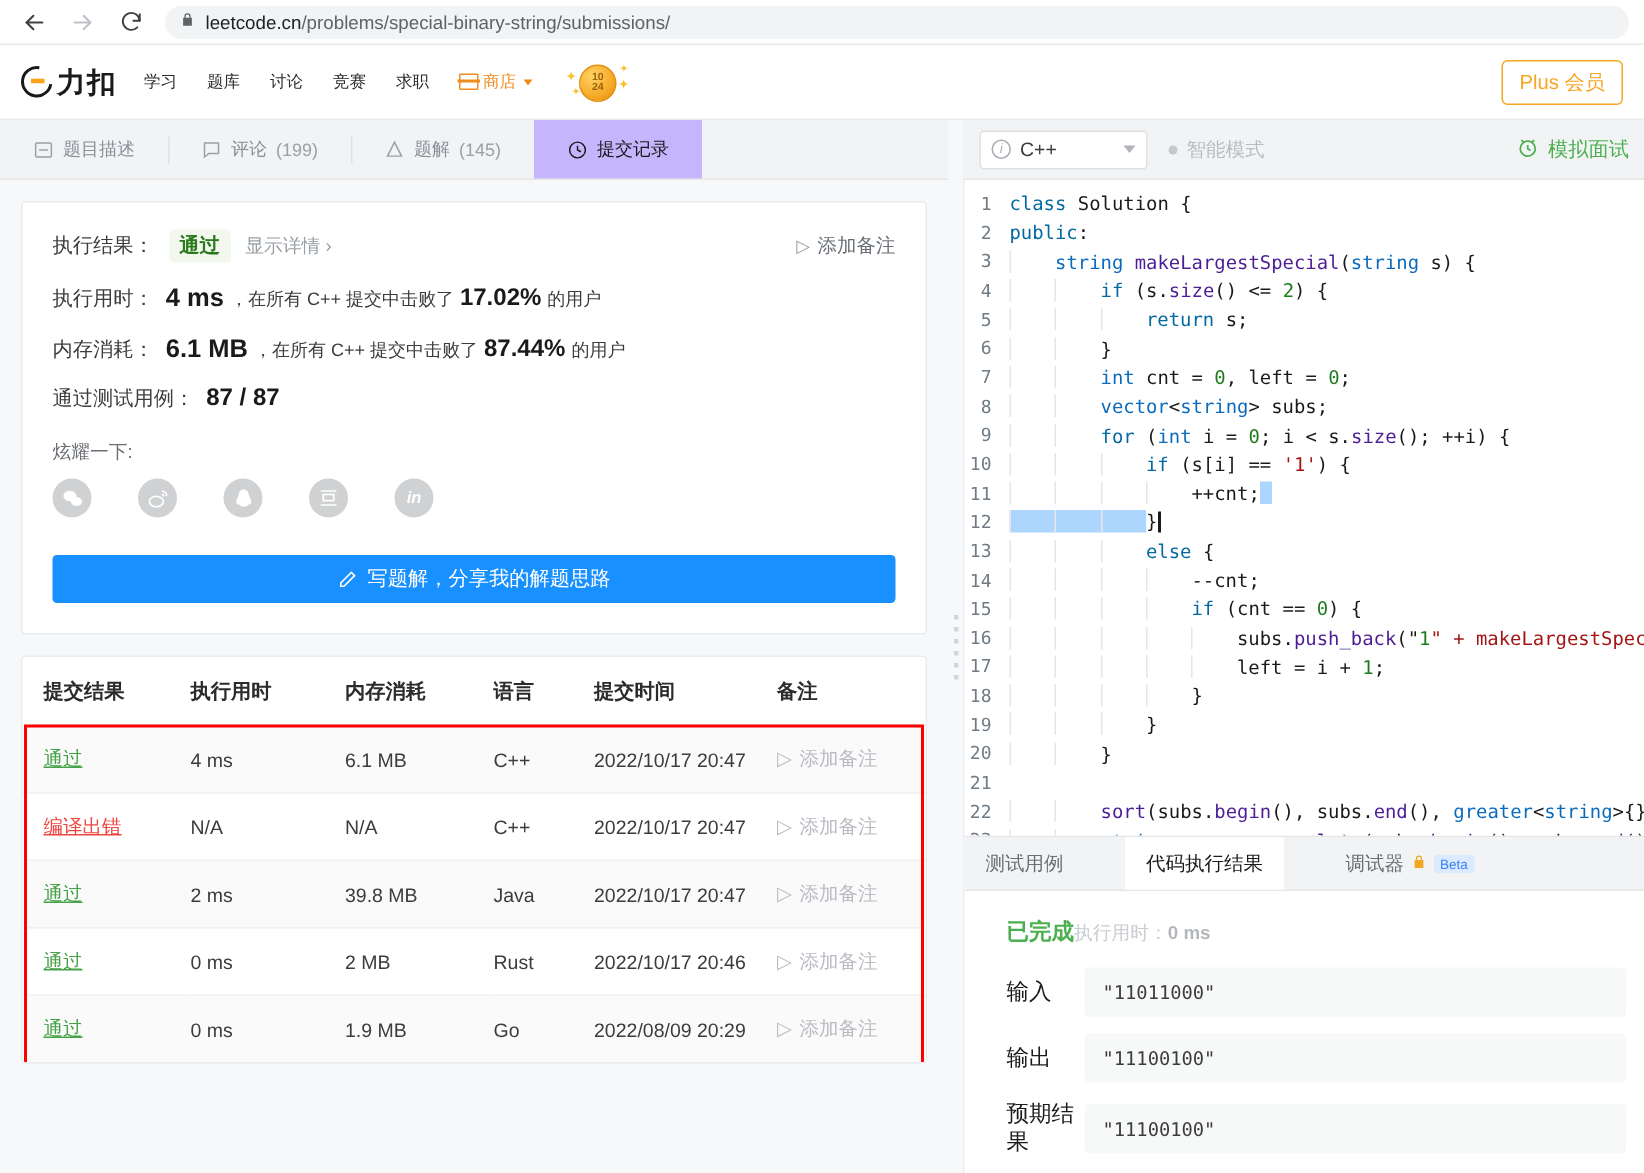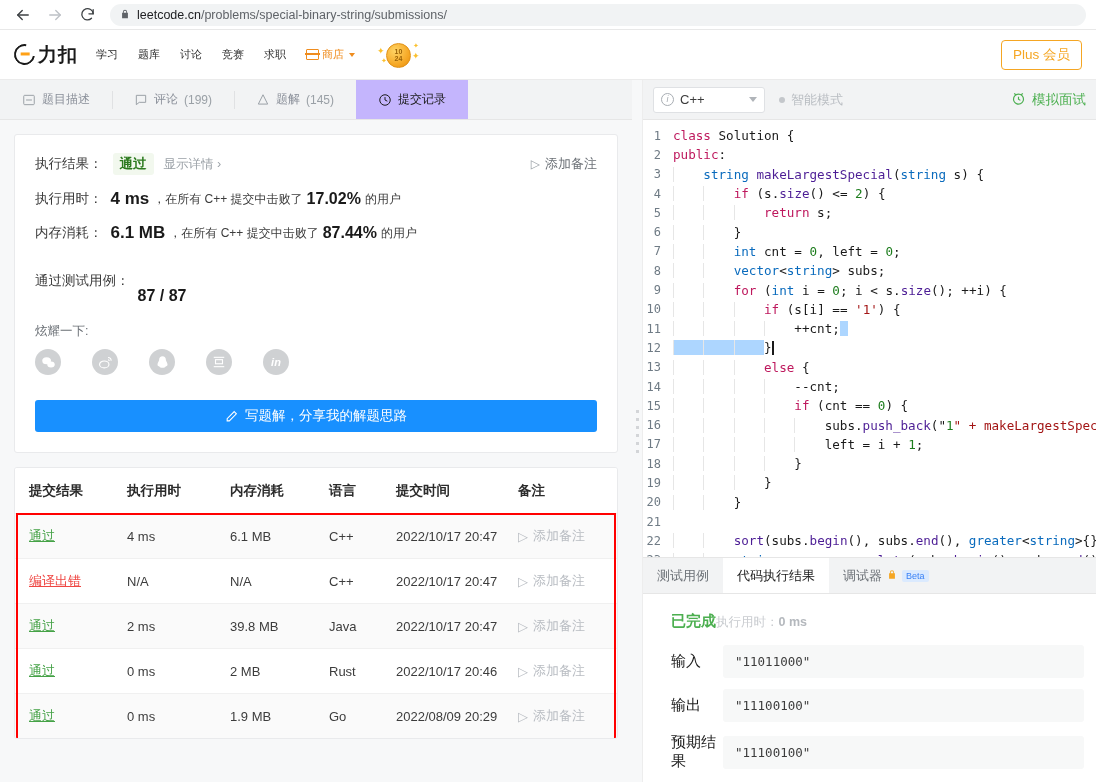--- a/index.html
+++ b/index.html
@@ -131,21 +131,21 @@
     background: #f2f8ee; color: #2c7a1e;
     padding: 2px 7px; border-radius: 3px;
     font-weight: bold; font-size: 13.5px; margin-left: 10px;
   }
   .link-muted { color: #9aa0a6; font-size: 12.5px; margin-left: 10px; cursor: pointer; }
   .add-note-top { margin-left: auto; display: flex; align-items: center; gap: 5px; color: #6b7076; font-size: 13px; cursor: pointer; }
   .flag-ico { color: #9aa0a6; font-size: 12px; }
   .big-num { font-size: 17px; font-weight: bold; color: #1a1a1a; margin: 0 4px 0 8px; }
   .thin { font-size: 12px; color: #3c3c3c; }
   .pct { font-size: 16px; font-weight: bold; color: #1a1a1a; margin: 0 4px; }
-  .testcase-num { font-size: 16px; font-weight: bold; color: #1a1a1a; margin-left: 8px; margin-top: 30px; }
+  .testcase-num { font-size: 16px; font-weight: bold; color: #1a1a1a; margin-left: 8px; }
 
   .share-title { font-size: 12.5px; color: #6b7076; margin: 18px 0 9px 0; }
   .share-row { display: flex; gap: 31px; }
   .share-ico {
     width: 26px; height: 26px; border-radius: 50%;
     background: #cfd1d3; color: #ffffff;
     display: flex; align-items: center; justify-content: center;
     font-size: 12px; cursor: pointer;
   }
   .write-btn {
@@ -236,40 +236,40 @@
   .code-line {
     display: flex; height: 19.3px; align-items: center;
     font-family: "DejaVu Sans Mono", "Liberation Mono", monospace;
     font-size: 12.6px; white-space: pre;
   }
   .ln {
     width: 30px; text-align: right; padding-right: 12px;
     color: #6f7b85; flex: 0 0 auto; font-size: 12px;
   }
   .code-txt { position: relative; }
-  .kw { color: #be185d; }
+  .kw { color: #0369a1; }
   .ty { color: #0a6bbd; }
   .fn { color: #4c1d95; }
   .num { color: #1c7c1c; }
   .str { color: #a31515; }
   .pl { color: #1a1a1a; }
   .ind-guide {
     position: absolute; top: 0; bottom: 0; width: 1px;
     background: #e6e6e6;
   }
   .sel-ws { background: #add6ff; }
   .caret-blk {
     display: inline-block; width: 2px; height: 14px;
     background: #1a1a1a; vertical-align: -3px;
   }
   .sel-box { background: #add6ff; display: inline-block; width: 8px; height: 15px; vertical-align: -3px; }
 
   
   .console { flex: 0 0 auto; border-top: 1px solid #e6e6e6; background: #ffffff; }
-  .console-tabs { height: 36px; display: flex; align-items: stretch; background: #f2f3f4; border-bottom: 1px solid #e6e6e6; }
+  .console-tabs { height: 36px; display: flex; align-items: stretch; background: #f2f3f4; border-bottom: 1px solid #e6e6e6; gap: 27px; }
   .ctab {
     display: flex; align-items: center; gap: 5px;
     padding: 0 14px; font-size: 13px; color: #6b7076; cursor: pointer;
   }
   .ctab.active { background: #ffffff; color: #1a1a1a; }
   .lock-ico { color: #f5a623; font-size: 11px; }
   .beta { background: #dbeafe; color: #3b82f6; font-size: 9px; padding: 1px 4px; border-radius: 2px; }
   .console-body { padding: 12px 12px 0 12px; }
   .status-row { display: flex; align-items: baseline; gap: 0; margin: 6px 0 14px 16px; }
   .ok-txt { color: #4caf50; font-size: 15px; font-weight: bold; }

